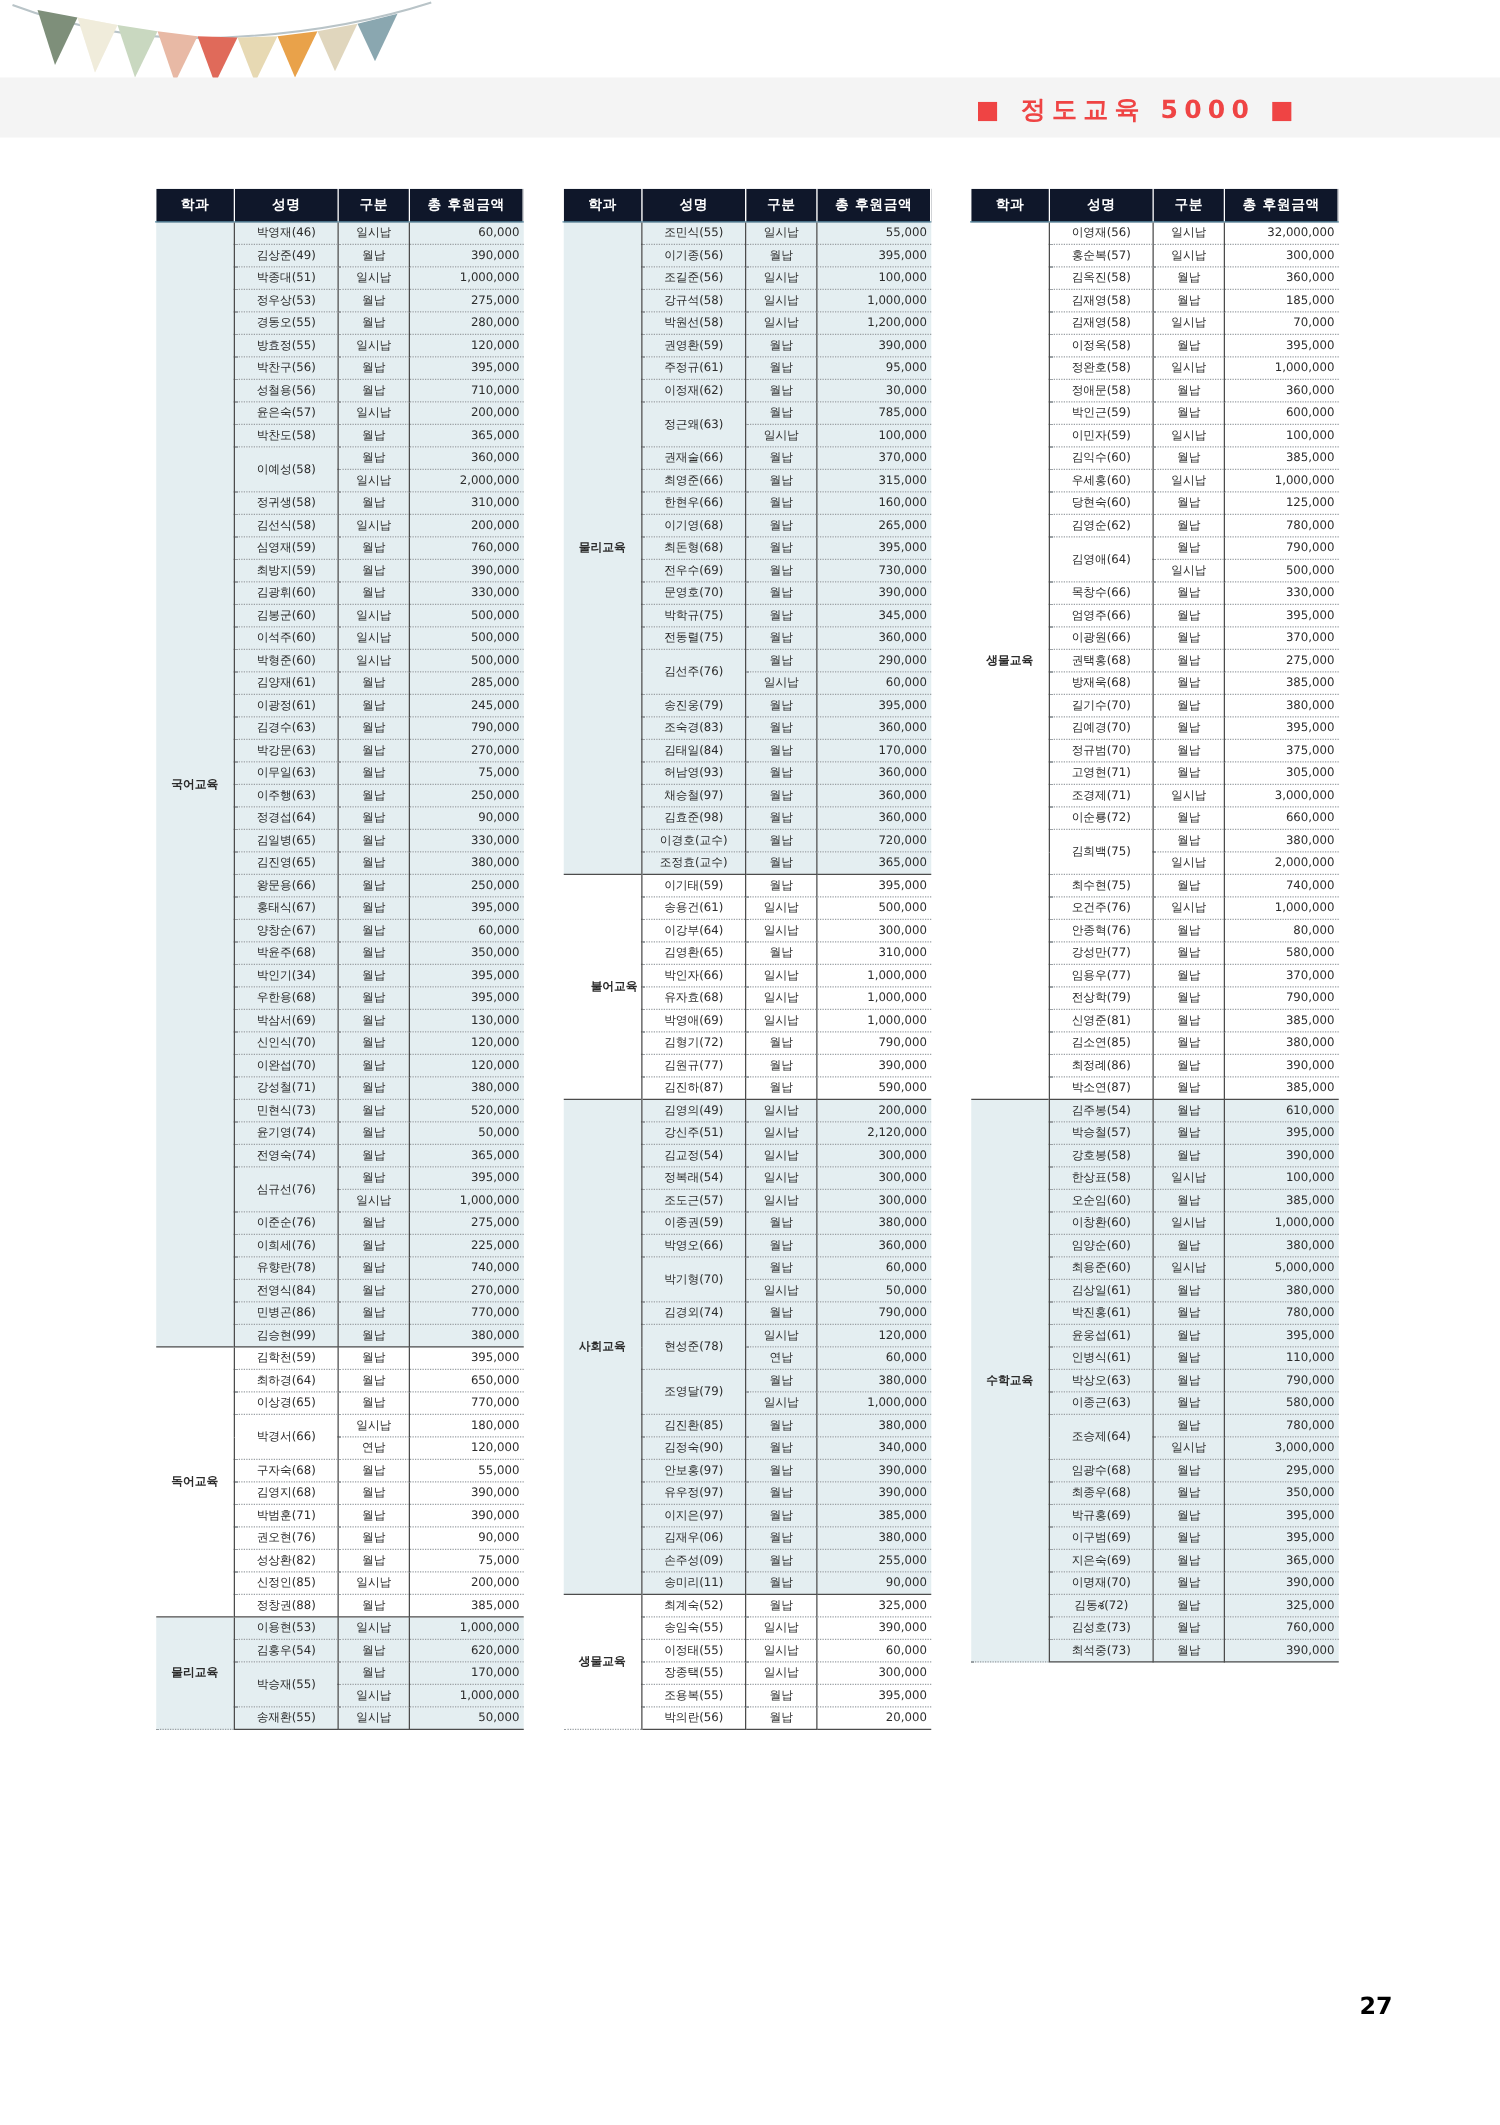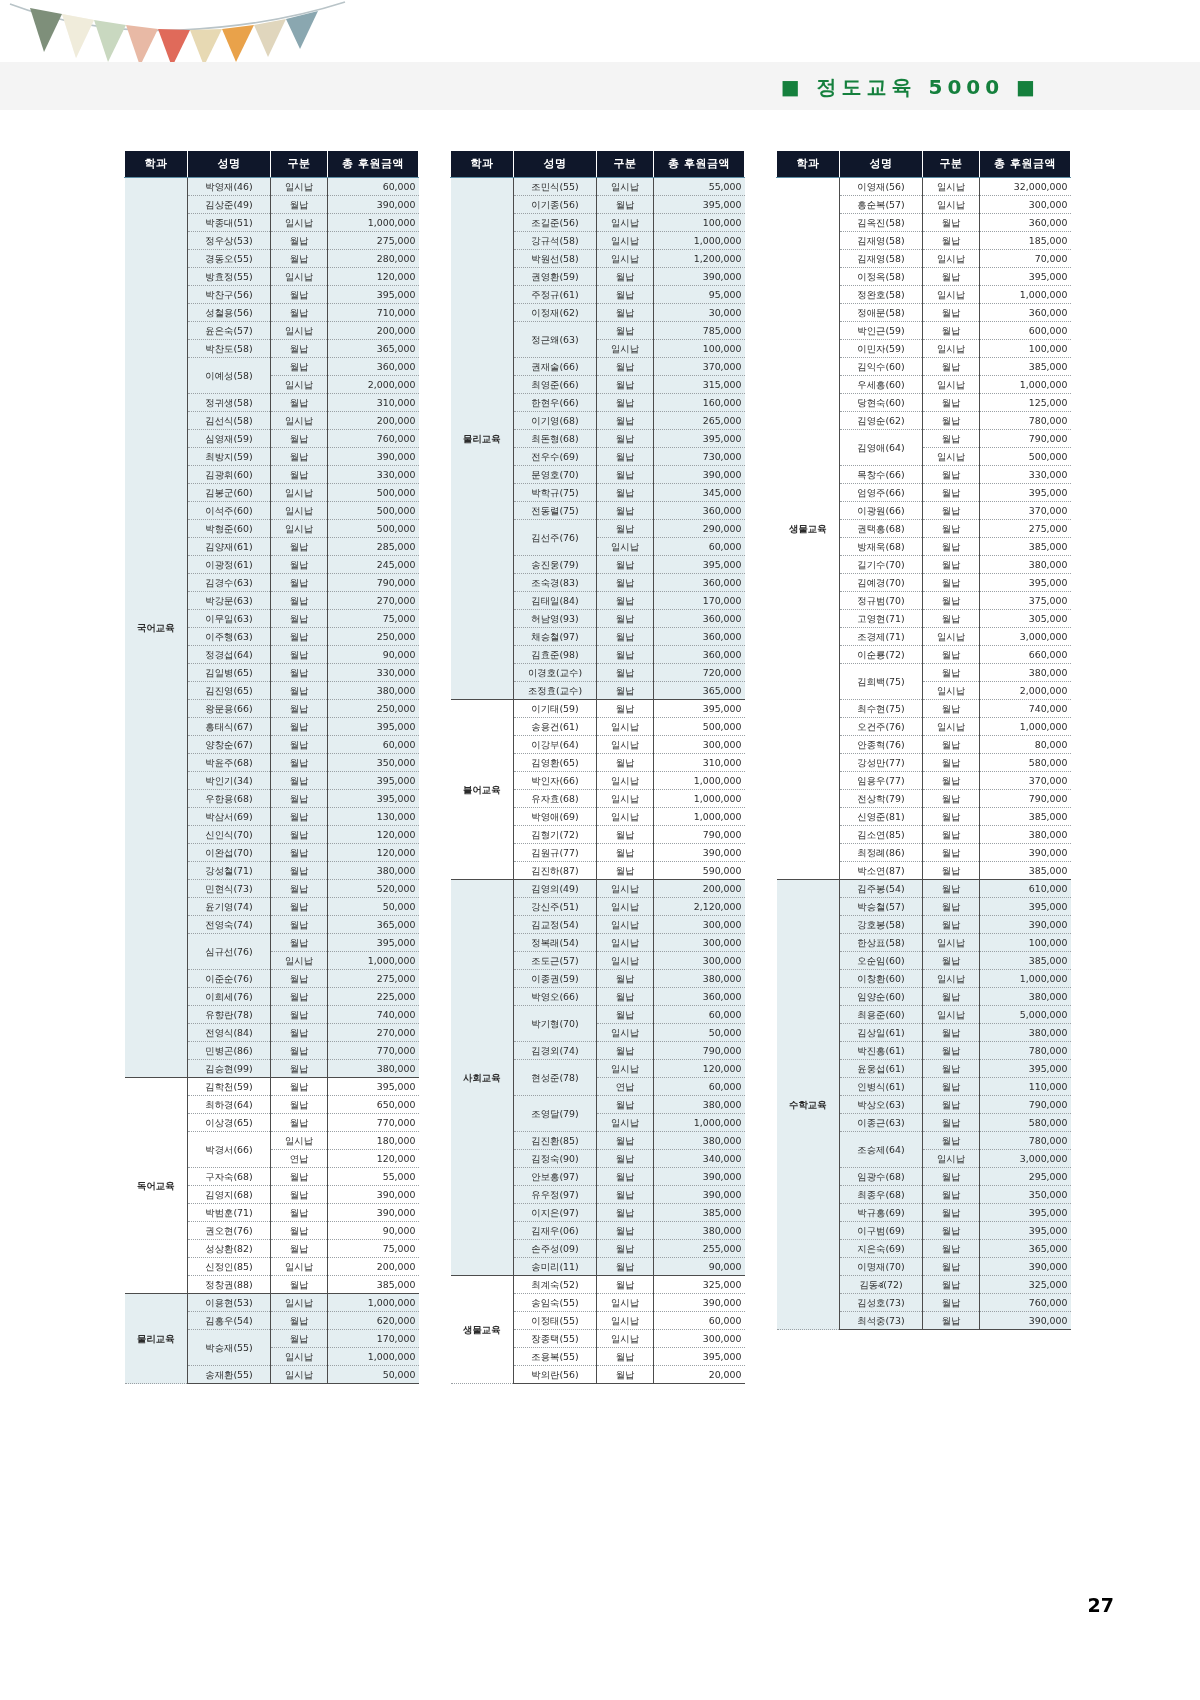--- a/index.html
+++ b/index.html
@@ -16,21 +16,21 @@
   .bunting{position:absolute;left:0;top:0;width:360px;height:80px;}
 
   
   .header-band{
     position:absolute;left:0;top:62px;right:0;height:48px;
     background:#f4f4f4;
   }
   .header-title{
     position:absolute;right:160px;top:74px;
     font-size:20px;font-weight:bold;letter-spacing:5px;
-    color:#15803d;
+    color:#ef4444;
     white-space:nowrap;
   }
 
   
   .columns{
     position:absolute;left:0;top:150px;right:0;
     display:flex;
     justify-content:center;
     gap:26px;
   }
@@ -625,21 +625,21 @@
             <td class="name">이경호(교수)</td>
             <td class="type">월납</td>
             <td class="amt">720,000</td>
           </tr>
           <tr class="tint group-end">
             <td class="name">조정효(교수)</td>
             <td class="type">월납</td>
             <td class="amt">365,000</td>
           </tr>
           <tr class="plain">
-            <td class="dept" rowspan="10" style="border-top: 1.3px solid rgb(76, 76, 76);">불어교육</td>
+            <td class="dept" rowspan="10" style="border-top: 1.3px solid rgb(76, 76, 76); text-align: right;">불어교육</td>
             <td class="name">이기태(59)</td>
             <td class="type">월납</td>
             <td class="amt">395,000</td>
           </tr>
           <tr class="plain">
             <td class="name">송용건(61)</td>
             <td class="type">일시납</td>
             <td class="amt">500,000</td>
           </tr>
           <tr class="plain">

